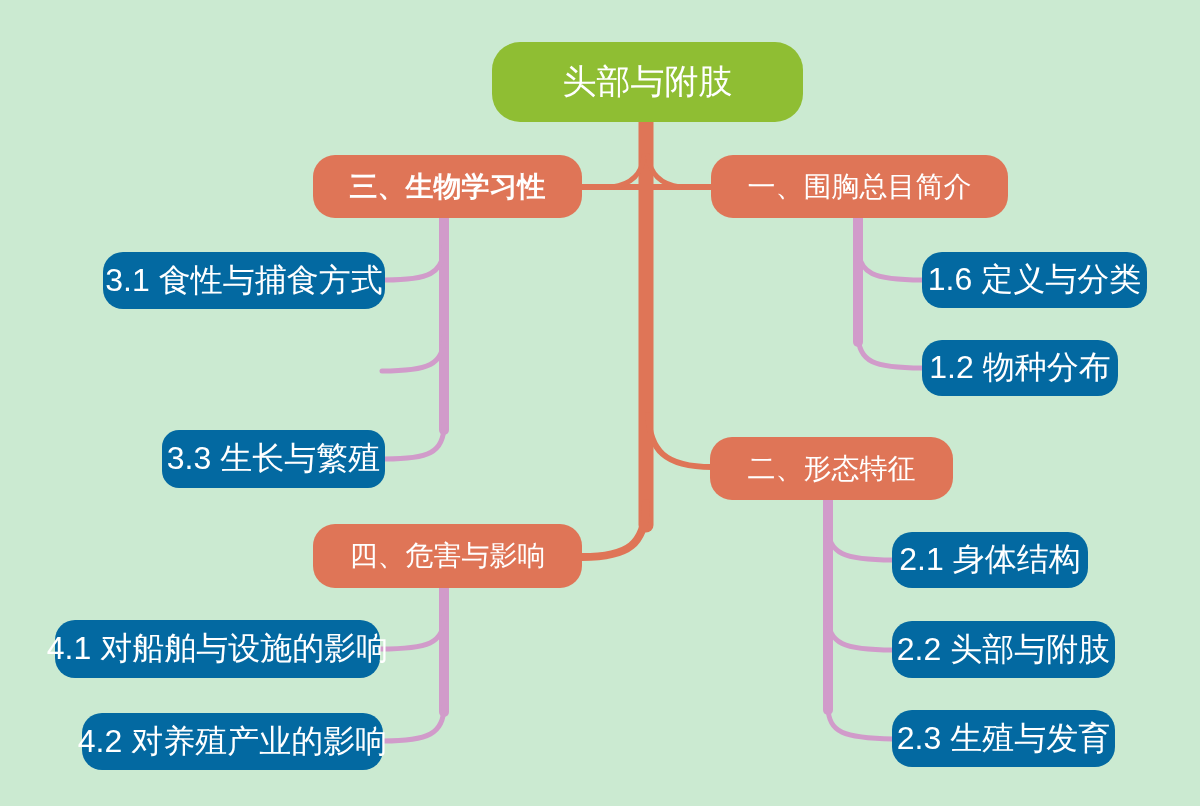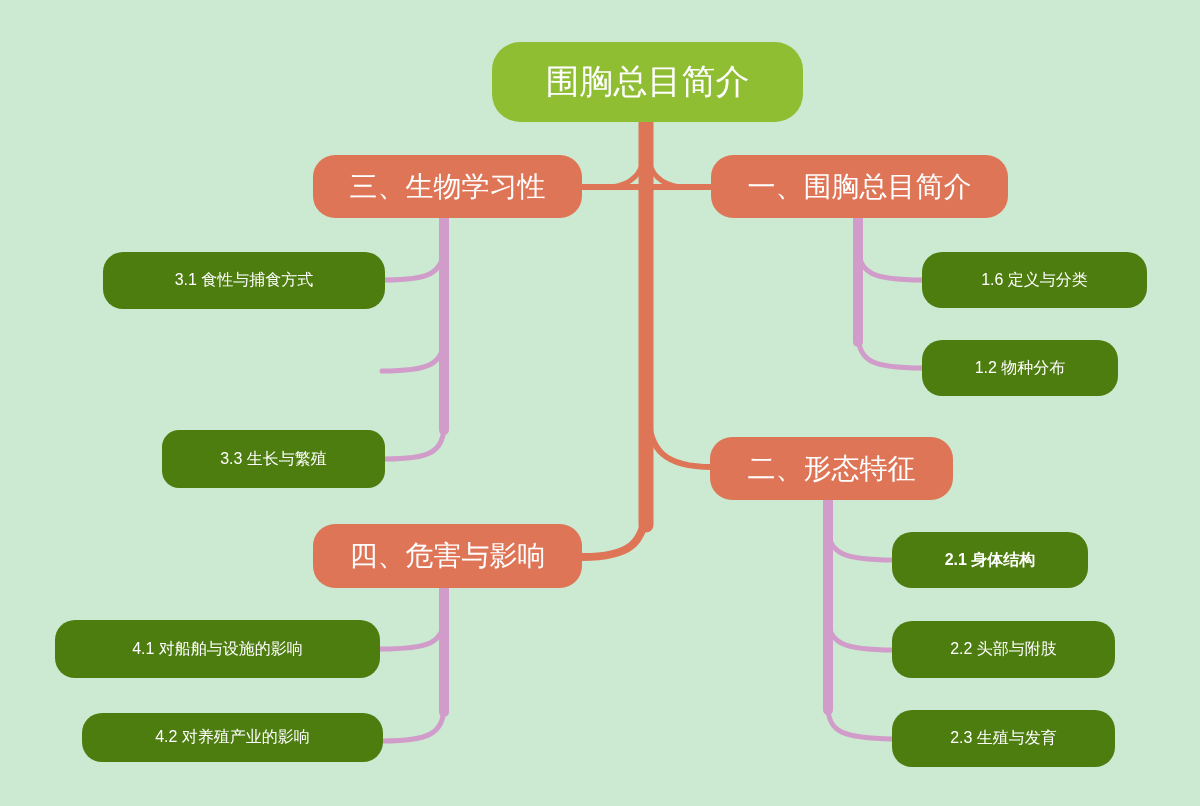--- a/index.html
+++ b/index.html
@@ -33,40 +33,40 @@
     background: #8fbe33;
     font-size: 34px;
     border-radius: 28px;
   }
   .branch {
     background: #df7557;
     font-size: 28px;
     border-radius: 22px;
   }
   .leaf {
-    background: #4d7c0f;
-    font-size: 16px;
+    background: #0369a1;
+    font-size: 32px;
     border-radius: 20px;
   }
   
   #n-root { left: 492px; top: 42px;  width: 311px; height: 80px; }
   #n-b1   { left: 711px; top: 155px; width: 297px; height: 63px; }
   #n-b2   { left: 710px; top: 437px; width: 243px; height: 63px; }
-  #n-b3   { left: 313px; top: 155px; width: 269px; height: 63px; }
+  #n-b3   { left: 313px; top: 155px; width: 269px; height: 63px; font-weight: bold; }
   #n-b4   { left: 313px; top: 524px; width: 269px; height: 64px; }
   #n-l11  { left: 922px; top: 252px; width: 225px; height: 56px; }
   #n-l12  { left: 922px; top: 340px; width: 196px; height: 56px; }
-  #n-l21  { left: 892px; top: 532px; width: 196px; height: 56px; font-weight: bold; }
+  #n-l21  { left: 892px; top: 532px; width: 196px; height: 56px; }
   #n-l22  { left: 892px; top: 621px; width: 223px; height: 57px; }
   #n-l23  { left: 892px; top: 710px; width: 223px; height: 57px; }
   #n-l31  { left: 103px; top: 252px; width: 282px; height: 57px; }
   #n-l32  { left: 188px; top: 342px; width: 194px; height: 57px; }
   #n-l33  { left: 162px; top: 430px; width: 223px; height: 58px; border-radius: 17px; }
   #n-l41  { left: 55px;  top: 620px; width: 325px; height: 58px; }
-  #n-l42  { left: 82px;  top: 713px; width: 301px; height: 49px; }
+  #n-l42  { left: 82px;  top: 713px; width: 301px; height: 57px; }
 </style>
 </head>
 <body>
 
 <div id="canvas">
 
   <svg id="connectors" width="1200" height="806" viewBox="0 0 1200 806">
 
     <g fill="none" stroke-linecap="round" stroke="#df7557">
       <path d="M 646 118 V 525" stroke-width="15"></path>
@@ -92,21 +92,21 @@
       <path d="M 444 337 C 444 365 428 371 382 371" stroke-width="5"></path>
       <path d="M 444 425 C 444 453 428 459 385 459" stroke-width="5"></path>
 
       <path d="M 444 586 V 712" stroke-width="10"></path>
       <path d="M 444 616 C 444 644 428 649 380 649" stroke-width="5"></path>
       <path d="M 444 706 C 444 734 428 741 383 741" stroke-width="5"></path>
     </g>
   </svg>
 
   <div id="n-root" class="node root">
-    <span>围胸总目简介</span>
+    <span>头部与附肢</span>
   </div>
 
   <div id="n-b1" class="node branch">
     <span>一、围胸总目简介</span>
   </div>
   <div id="n-b2" class="node branch">
     <span>二、形态特征</span>
   </div>
   <div id="n-b3" class="node branch">
     <span>三、生物学习性</span>

